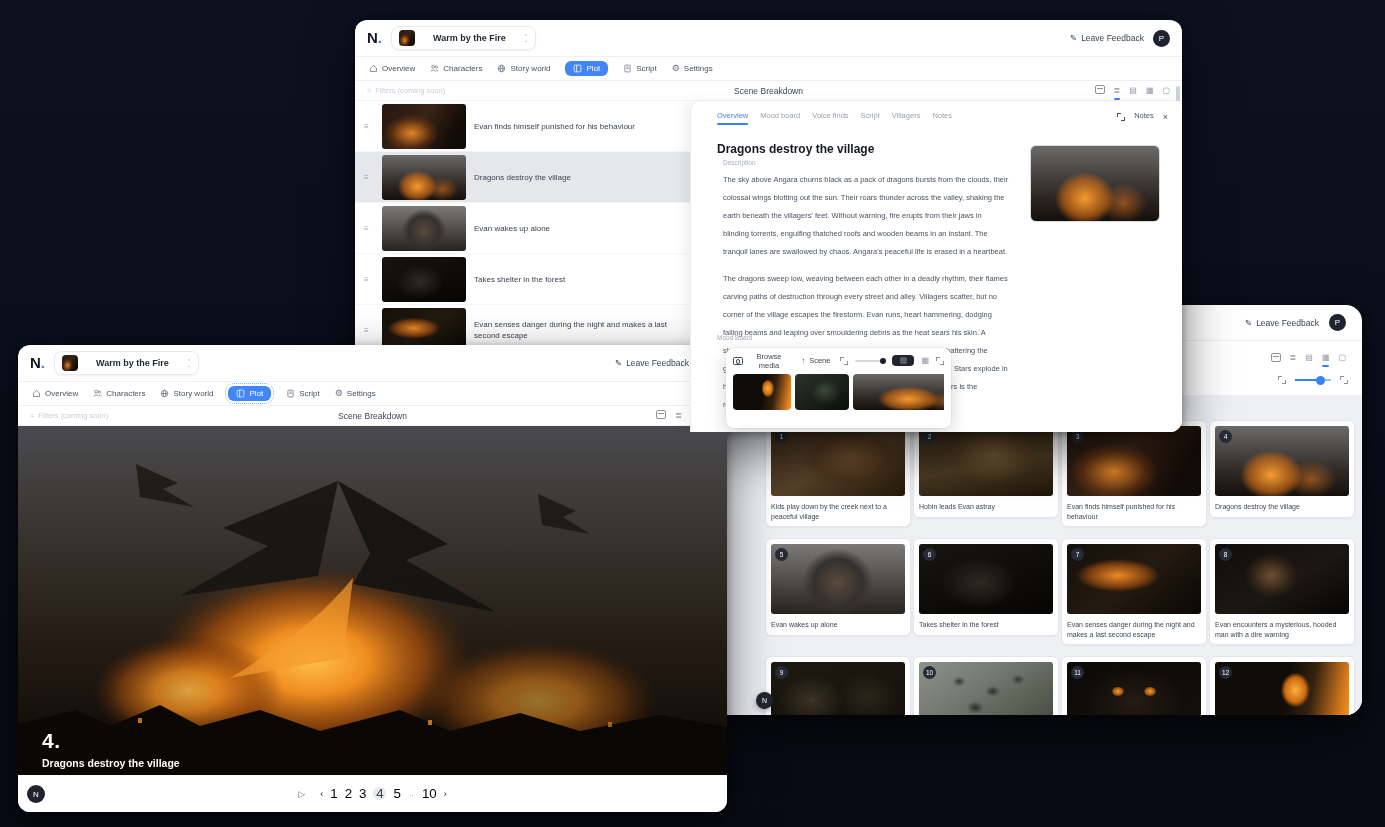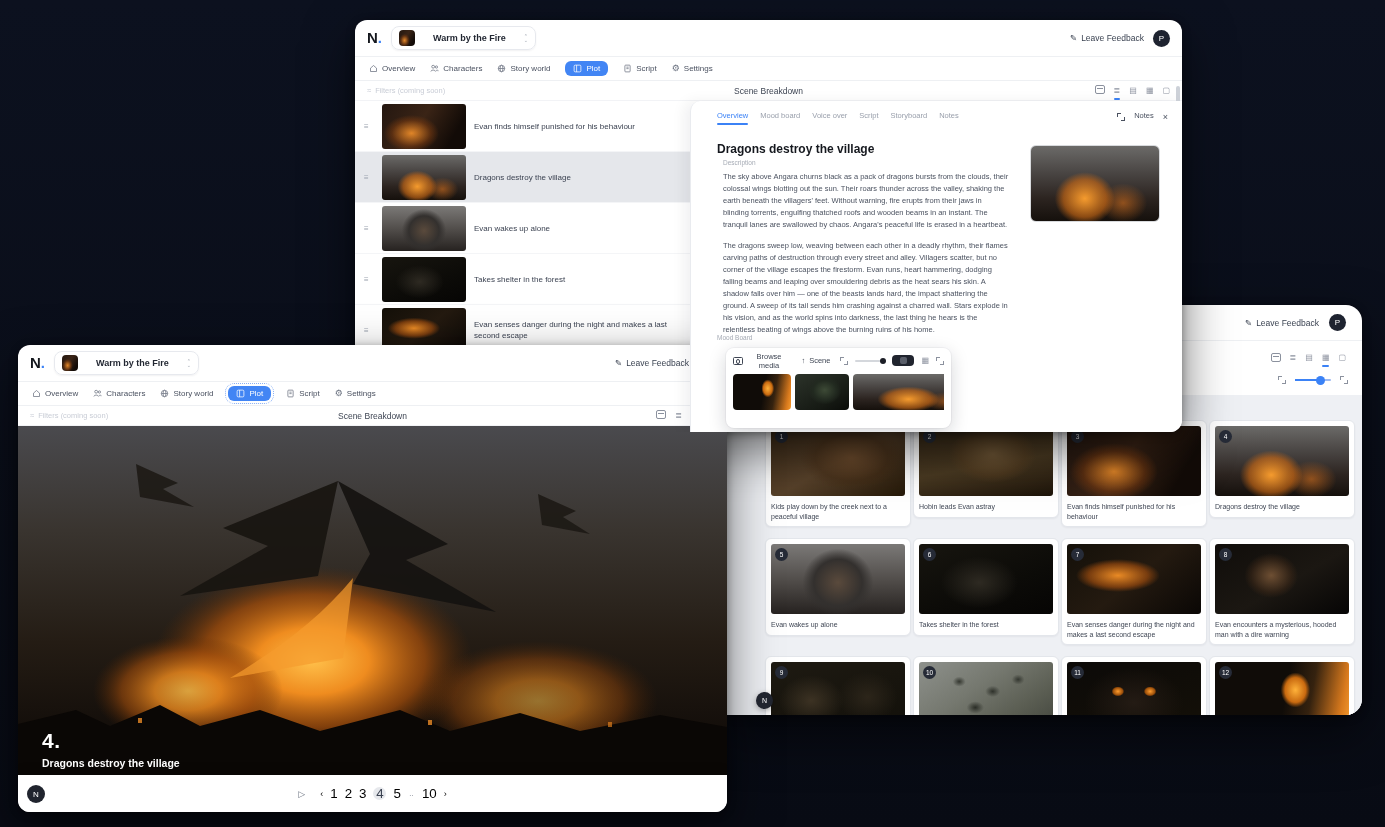--- a/index.html
+++ b/index.html
@@ -59,21 +59,21 @@
 
   
   .dpanel{position:absolute;left:335px;top:81px;right:0;bottom:0;background:#fff;border-left:1px solid #e9ebef;border-top-left-radius:10px;box-shadow:-6px 0 14px rgba(16,24,40,.06);z-index:3}
   .dtabs{display:flex;align-items:center;gap:12px;padding:10px 14px 6px 26px}
   .dtab{font-size:7.5px;color:#9aa0ac;padding-bottom:3px;position:relative}
   .dtab.active{color:#3b82f6}
   .dtab.active::after{content:"";position:absolute;left:0;right:0;bottom:-2px;height:2px;background:#3b82f6;border-radius:1px}
   .dtabs-right{margin-left:auto;display:flex;gap:9px;align-items:center;color:#4a5160;font-size:7.5px}
   .dtitle{font-size:12px;font-weight:bold;color:#15181e;margin:13px 0 3px 26px}
   .dlabel{font-size:6.5px;color:#a6abb5;margin:0 0 5px 32px}
-  .dpara{width:286px;margin:0 0 9px 32px;font-size:7.5px;line-height:12px;color:#4b5260}
+  .dpara{width:286px;margin:0 0 9px 32px;font-size:7.5px;line-height:18px;color:#4b5260}
   .dthumb{position:absolute;right:22px;top:44px;width:130px;height:77px;border-radius:6px;border:1px solid #d8dadd}
   .mlabel{position:absolute;left:26px;top:233px;font-size:6.5px;color:#a6abb5}
   .mcard{position:absolute;left:35px;top:247px;width:225px;height:80px;background:#fff;border-radius:8px;padding:5px 7px;box-shadow:0 5px 18px rgba(16,24,40,.18),0 0 0 1px rgba(16,24,40,.04)}
   .mbar{display:flex;align-items:center;gap:10px;height:15px;color:#3f4654}
   .mbtn{display:flex;align-items:center;gap:4px;font-size:7.5px;color:#3f4654}
   .mright{margin-left:auto;display:flex;align-items:center;gap:7px;color:#8b919e}
   .mtrack{width:30px;height:2px;background:#d4d7dc;position:relative;border-radius:1px}
   .mknob{position:absolute;right:-1px;top:-2px;width:6px;height:6px;background:#1b1e26;border-radius:50%}
   .mpill{width:22px;height:11px;background:#20242e;border-radius:4px;display:flex;align-items:center;justify-content:center}
   .mpill span{width:7px;height:7px;background:#595e69;border-radius:2px}
@@ -329,23 +329,23 @@
         <span class="row-thumb ph ph-nightflame"></span>
         <span class="row-title">Evan senses danger during the night and makes a last second escape</span>
       </div>
     </div>
     <span class="slist-scrollbar"></span>
 
     <aside class="dpanel">
       <div class="dtabs">
         <button class="dtab active">Overview</button>
         <button class="dtab">Mood board</button>
-        <button class="dtab">Voice over</button>
+        <button class="dtab">Voice finds</button>
         <button class="dtab">Script</button>
-        <button class="dtab">Storyboard</button>
+        <button class="dtab">Villagers</button>
         <button class="dtab">Notes</button>
         <span class="dtabs-right">
           <span class="ic-exp"></span>
           <button class="dtab" style="color:#4a5160">Notes</button>
           <button style="font-size:9px;color:#4a5160">×</button>
         </span>
       </div>
       <h2 class="dtitle">Dragons destroy the village</h2>
       <div class="dlabel">Description</div>
       <p class="dpara">The sky above Angara churns black as a pack of dragons bursts from the clouds, their colossal wings blotting out the sun. Their roars thunder across the valley, shaking the earth beneath the villagers' feet. Without warning, fire erupts from their jaws in blinding torrents, engulfing thatched roofs and wooden beams in an instant. The tranquil lanes are swallowed by chaos. Angara's peaceful life is erased in a heartbeat.</p>

